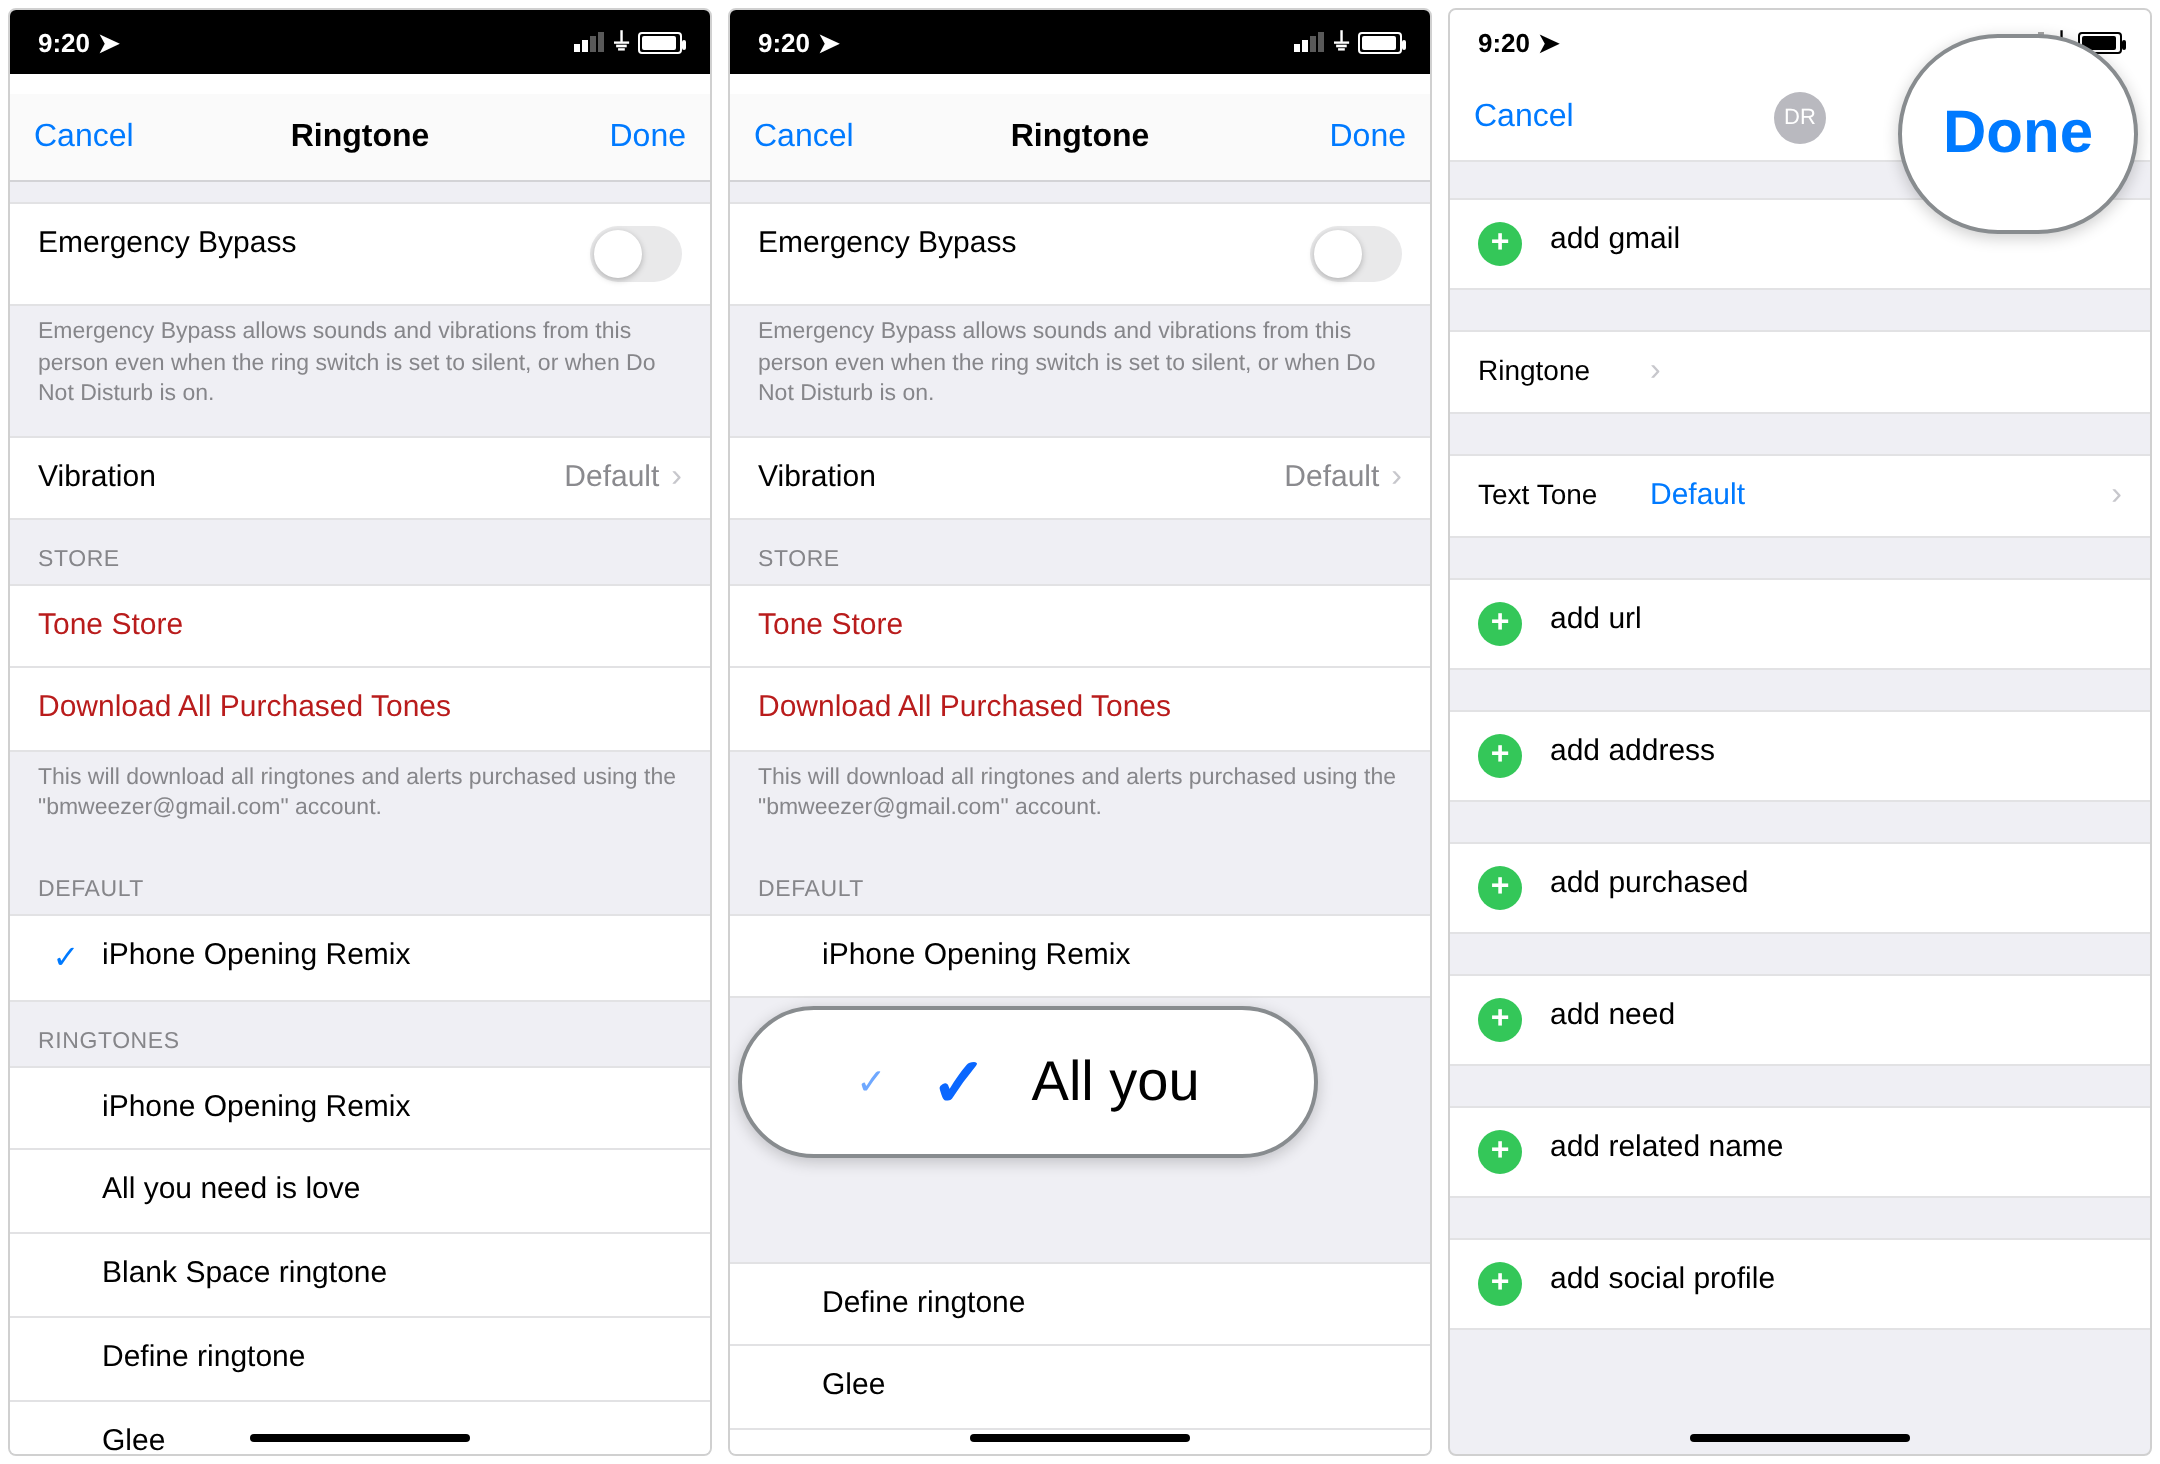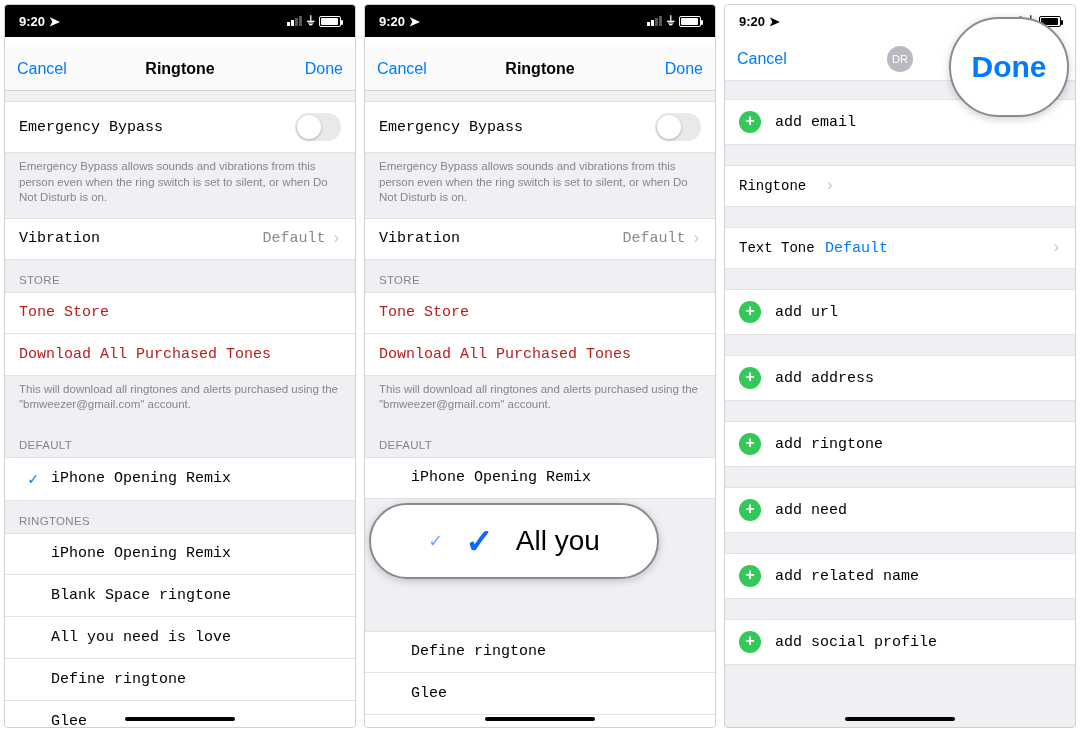--- a/index.html
+++ b/index.html
@@ -63,24 +63,23 @@
   .nav .title { font-size:16px; font-weight:600; color:#000; }
   .avatar-small {
     width:26px;height:26px;border-radius:50%;background:#b9b9bf;color:#fff;
     display:flex;align-items:center;justify-content:center;font-size:11px;font-weight:400;
   }
   .content { flex:1; overflow:hidden; }
   .cell {
     background:#fff;
     border-bottom:1px solid #e2e2e4;
     padding:11px 14px;
-    display:flex; align-items:center;
+    display:flex; align-items:flex-start;
     font-size:15px;
     min-height:42px;
-    font-family:Liberation Mono, monospace;
   }
   .cell.first-in-group { border-top:1px solid #e2e2e4; }
   .cell .label { flex:1; color:#000; }
   .cell .value { color:#8a8a8e; margin-right:6px; }
   .cell .value.link { color:#007aff; }
   .cell .chevron { color:#c7c7cc; font-size:16px; }
   .toggle {
     width:46px;height:28px;border-radius:14px;background:#e9e9ea;position:relative;
   }
   .toggle .knob{position:absolute;left:2px;top:2px;width:24px;height:24px;border-radius:50%;background:#fff;box-shadow:0 1px 3px rgba(0,0,0,.25);}
@@ -180,25 +179,25 @@
       <span class="tone-label">iPhone Opening Remix</span>
     </div>
     <div class="header-text">RINGTONES</div>
     <div>
         <div class="cell first-in-group">
           <span class="check-col"></span>
           <span class="tone-label">iPhone Opening Remix</span>
         </div>
         <div class="cell">
           <span class="check-col"></span>
+          <span class="tone-label">All you need is love</span>
+        </div>
+        <div class="cell">
+          <span class="check-col"></span>
           <span class="tone-label">Blank Space ringtone</span>
-        </div>
-        <div class="cell">
-          <span class="check-col"></span>
-          <span class="tone-label">All you need is love</span>
         </div>
         <div class="cell">
           <span class="check-col"></span>
           <span class="tone-label">Define ringtone</span>
         </div>
         <div class="cell">
           <span class="check-col"></span>
           <span class="tone-label">Glee</span>
         </div>
       </div>
@@ -304,21 +303,21 @@
   </div>
   <div class="nav" style="background:#fff;border-bottom:1px solid #e2e2e4">
     <div class="left">Cancel</div>
     <div class="avatar-small">DR</div>
     <div class="right" style="visibility:hidden">Done</div>
   </div>
   <div class="content">
     <div style="height:18px"></div>
     <div class="cell first-in-group">
       <span class="add-icon">+</span>
-      <span>add email</span>
+      <span>add gmail</span>
     </div>
     <div class="group-spacer"></div>
     <div class="cell first-in-group">
       <span class="field-label">Ringtone</span>
       <span class="chevron">›</span>
     </div>
     <div class="group-spacer"></div>
     <div class="cell first-in-group">
       <span class="field-label">Text Tone</span>
       <span class="value link" style="flex:1">Default</span>
@@ -331,21 +330,21 @@
           <span>add url</span>
         </div>
         <div class="group-spacer"></div>
         <div class="cell first-in-group">
           <span class="add-icon">+</span>
           <span>add address</span>
         </div>
         <div class="group-spacer"></div>
         <div class="cell first-in-group">
           <span class="add-icon">+</span>
-          <span>add ringtone</span>
+          <span>add purchased</span>
         </div>
         <div class="group-spacer"></div>
         <div class="cell first-in-group">
           <span class="add-icon">+</span>
           <span>add need</span>
         </div>
         <div class="group-spacer"></div>
         <div class="cell first-in-group">
           <span class="add-icon">+</span>
           <span>add related name</span>

